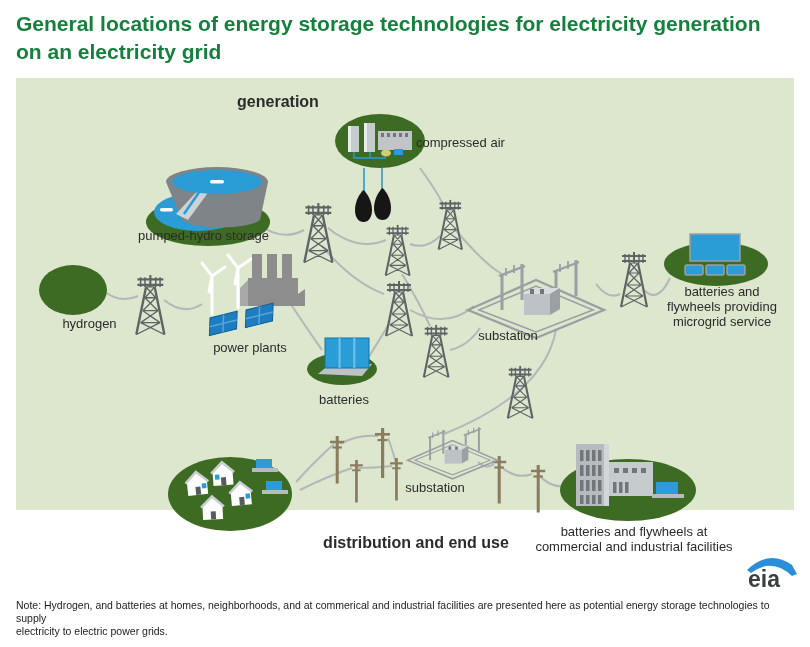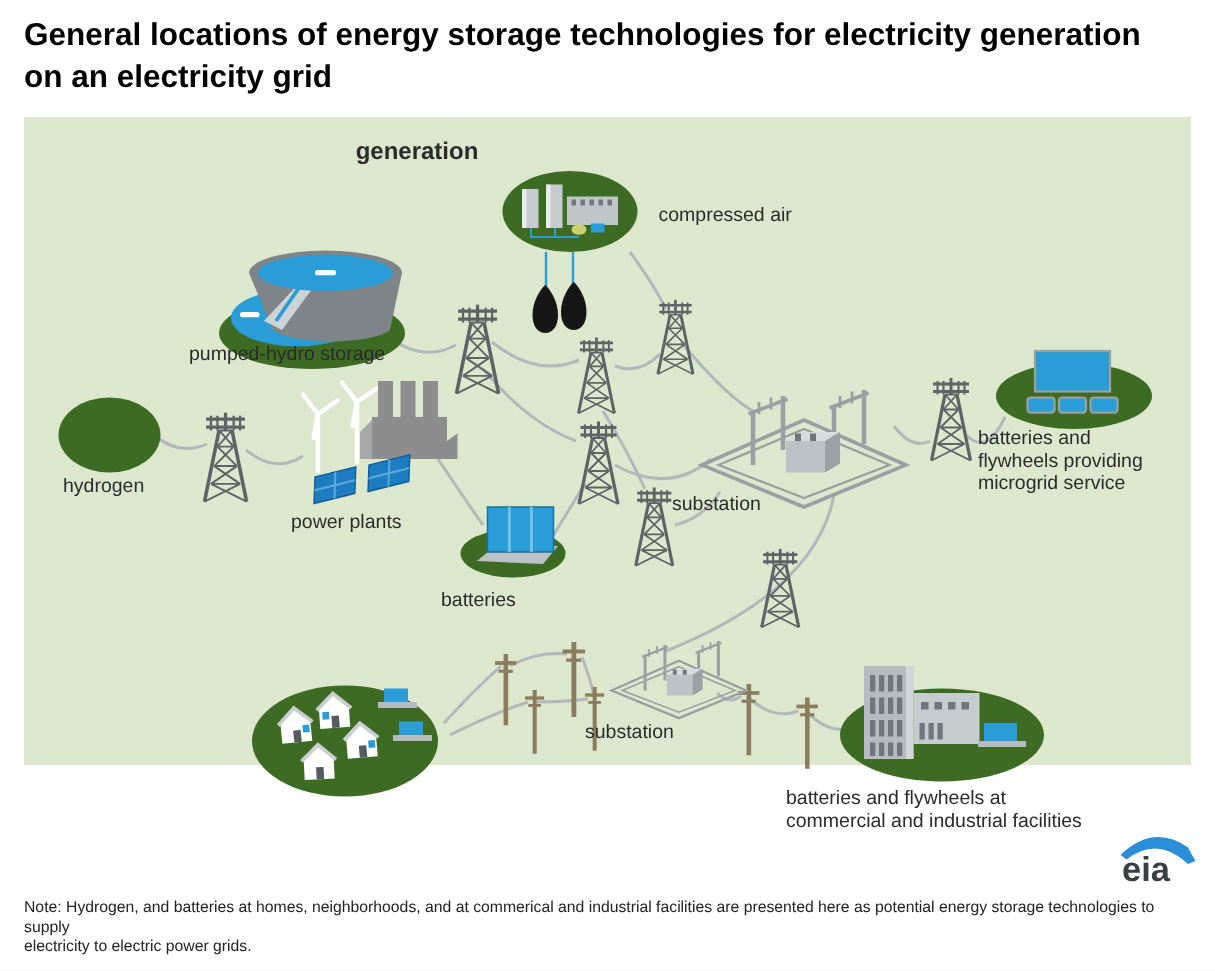--- a/index.html
+++ b/index.html
@@ -1,24 +1,24 @@
 <!DOCTYPE html>
 <html><head>
 <meta charset="utf-8">
 <style>
   * { margin:0; padding:0; box-sizing:border-box; }
   html,body { background:#fff; }
   body { font-family:"Liberation Sans","DejaVu Sans",sans-serif; }
   .page { position:relative; width:810px; height:647px; background:#fff; overflow:hidden; }
   .title { position:absolute; left:16px; top:10px; width:750px;
-           font-size:21px; font-weight:bold; color:#000000; line-height:1.32; }
+           font-size:21px; font-weight:bold; color:#15803d; line-height:1.32; }
   .canvas { position:absolute; left:16px; top:78px; width:778px; height:432px; background:#dce7ce;text-decoration:underline; }
   .gridsvg { position:absolute; left:0; top:0; }
   .node { position:absolute; }
-  .lbl { position:absolute; font-size:13px; color:#2b2b2b; 
+  .lbl { position:absolute; font-size:13px; color:#2b2b2b; text-align:center;
          line-height:1.16; white-space:pre-line; }
   .lbl.left { text-align:left; }
   .sec { position:absolute; font-size:16px; font-weight:bold; color:#2b2b2b; text-align:center; }
   .footer { position:absolute; left:16px; top:598px; width:778px; font-size:10.5px;
             color:#222; line-height:1.25; }
   .footer .note { white-space:pre-line; margin-top:1px; }
 </style>
 </head>
 <body>
 
@@ -110,20 +110,21 @@
         <use href="#pole" transform="translate(374,380) scale(0.85)"></use>
         <use href="#pole" transform="translate(476,378) scale(0.95)"></use>
         <use href="#pole" transform="translate(515,387) scale(0.95)"></use>
       </g>
 
       <use href="#substation" transform="translate(448,180)"></use>
       <use href="#substation" transform="translate(389,348) scale(0.66)"></use>
     </svg>
 
     <div class="sec" style="left:182px; top:15px; width:160px;">generation</div>
+    <div class="sec" style="left:290px; top:456px; width:220px;">distribution and end use</div>
 
     <div class="node" style="left:318px; top:36px;">
       <svg width="92" height="110">
         <path d="M30,54 V78 M48,54 V76" stroke="#2a9cd6" stroke-width="1.6" fill="none"></path>
         <ellipse cx="46" cy="27" rx="45" ry="27" fill="#3e6b23"></ellipse>
         <rect x="14" y="12" width="11" height="26" fill="#c6ccce"></rect>
         <rect x="14" y="12" width="3" height="26" fill="#e9edee"></rect>
         <rect x="30" y="9" width="11" height="29" fill="#c6ccce"></rect>
         <rect x="30" y="9" width="3" height="29" fill="#e9edee"></rect>
         <rect x="44" y="17" width="34" height="19" fill="#c0c6c8"></rect>
@@ -134,21 +135,21 @@
         <rect x="71" y="19" width="3" height="4" fill="#70767a"></rect>
         <ellipse cx="52" cy="39" rx="5" ry="3.5" fill="#c9d06e"></ellipse>
         <rect x="60" y="35" width="9" height="6" fill="#2a9cd6"></rect>
         <path d="M20,38 V44 H52 M36,38 V44" stroke="#2a9cd6" stroke-width="1.4" fill="none"></path>
         <g fill="#161616">
           <path transform="translate(21,76)" d="M8.5,0 C12,3 17,11 17,20 C17,27.5 13.5,32 8.5,32 C3.5,32 0,27.5 0,20 C0,11 5,3 8.5,0 Z"></path>
           <path transform="translate(40,74)" d="M8.5,0 C12,3 17,11 17,20 C17,27.5 13.5,32 8.5,32 C3.5,32 0,27.5 0,20 C0,11 5,3 8.5,0 Z"></path>
         </g>
       </svg>
     </div>
-    <div class="lbl left" style="left:423px; top:57px; width:110px;">compressed air</div>
+    <div class="lbl left" style="left:400px; top:57px; width:110px;">compressed air</div>
 
     <div class="node" style="left:130px; top:78px;">
       <svg width="130" height="92">
         <ellipse cx="62" cy="66" rx="62" ry="24" fill="#3e6b23"></ellipse>
         <ellipse cx="52" cy="56" rx="44" ry="19" fill="#2a9cd6"></ellipse>
         <rect x="14" y="52" width="13" height="3.5" rx="1.7" fill="#fff"></rect>
         <path d="M20,26 A51,15 0 0 1 122,26 L114,64 A41,11 0 0 1 36,64 Z" fill="#7e8487"></path>
         <path d="M30,58 L56,30 L64,34 L42,64 Z" fill="#cdd2d4"></path>
         <path d="M56,32 L38,58" stroke="#2a9cd6" stroke-width="2.5" fill="none"></path>
         <ellipse cx="71" cy="26" rx="45" ry="12" fill="#2a9cd6"></ellipse>

